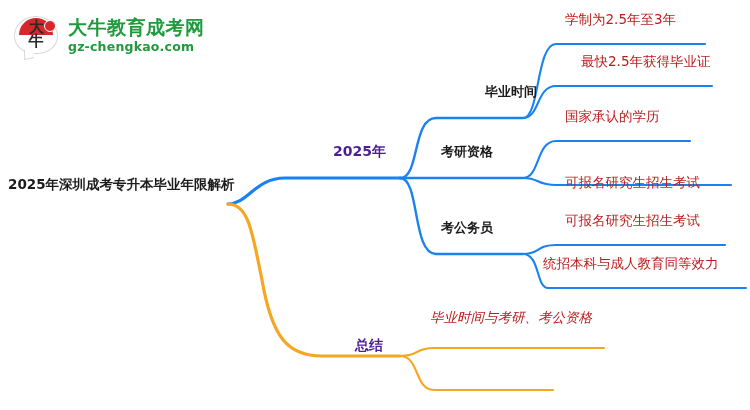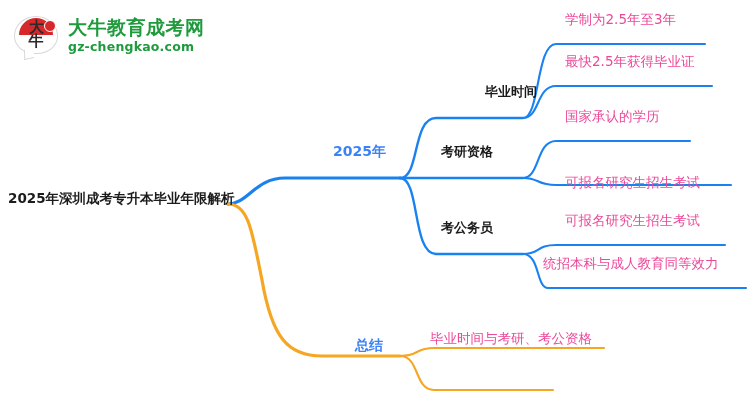--- a/index.html
+++ b/index.html
@@ -124,36 +124,36 @@
   .node {
     position: absolute;
     white-space: nowrap;
     color: #1c1c1c;
     font-family: "DejaVu Sans", sans-serif;
   }
   .node-root {
     font-size: 13.5px;
     font-weight: 700;
     left: 8px;
-    top: 190px;
+    top: 176px;
     text-align: center;
   }
   .node-l1 {
     font-size: 14px;
     font-weight: 700;
-    color: #3b82f6;
+    color: #4c1d95;
   }
   .node-l2 {
     font-size: 13px;
     font-weight: 700;
     color: #1a1a1a;
   }
   .node-leaf {
     font-size: 13.5px;
-    color: #ec4899;
+    color: #b91c1c;
   }
 </style>
 </head>
 <body>
 
 <div id="canvas">
 
   <div class="logo-wrap">
     <div class="logo-mark">
       <div class="logo-bubble"></div>
@@ -195,25 +195,25 @@
 
   <div class="node node-root">2025年深圳成考专升本毕业年限解析</div>
 
   <div class="node node-l1" style="left:333px; top:143px;">2025年</div>
 
   <div class="node node-l2" style="left:441px; top:83px;margin-left:44px;">毕业时间</div>
   <div class="node node-l2" style="left:441px; top:143px;">考研资格</div>
   <div class="node node-l2" style="left:441px; top:219px;">考公务员</div>
 
   <div class="node node-leaf" style="left:565px; top:11px;">学制为2.5年至3年</div>
-  <div class="node node-leaf" style="left:565px; top:53px;">最快2.5年获得毕业证</div>
+  <div class="node node-leaf" style="left:581px; top:53px;">最快2.5年获得毕业证</div>
 
   <div class="node node-leaf" style="left:565px; top:108px;">国家承认的学历</div>
   <div class="node node-leaf" style="left:565px; top:152px;margin-top:22px;">可报名研究生招生考试</div>
 
   <div class="node node-leaf" style="left:565px; top:212px;">可报名研究生招生考试</div>
   <div class="node node-leaf" style="left:543px; top:255px;">统招本科与成人教育同等效力</div>
 
   <div class="node node-l1" style="left:355px; top:337px;">总结</div>
 
-  <div class="node node-leaf" style="left:430px; top:330px;">毕业时间与考研、考公资格</div>
+  <div class="node node-leaf" style="left:430px; top:309px;font-style:italic;">毕业时间与考研、考公资格</div>
 
 </div>
 
 </body></html>

